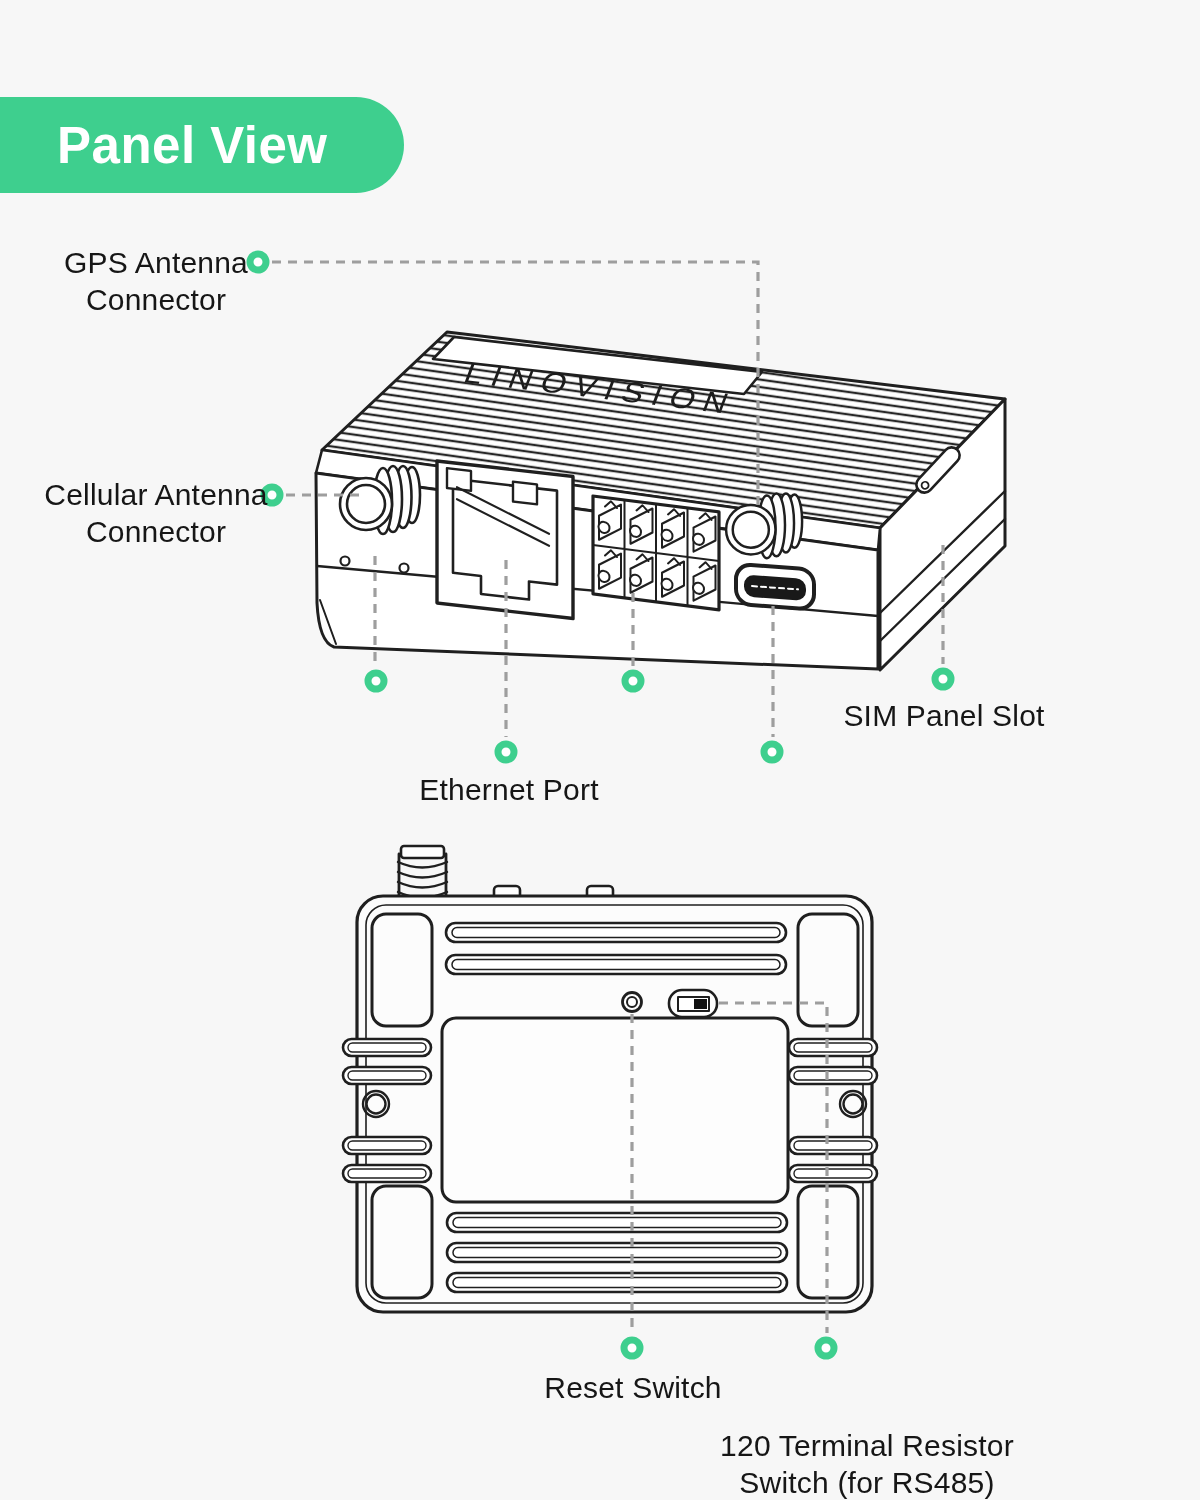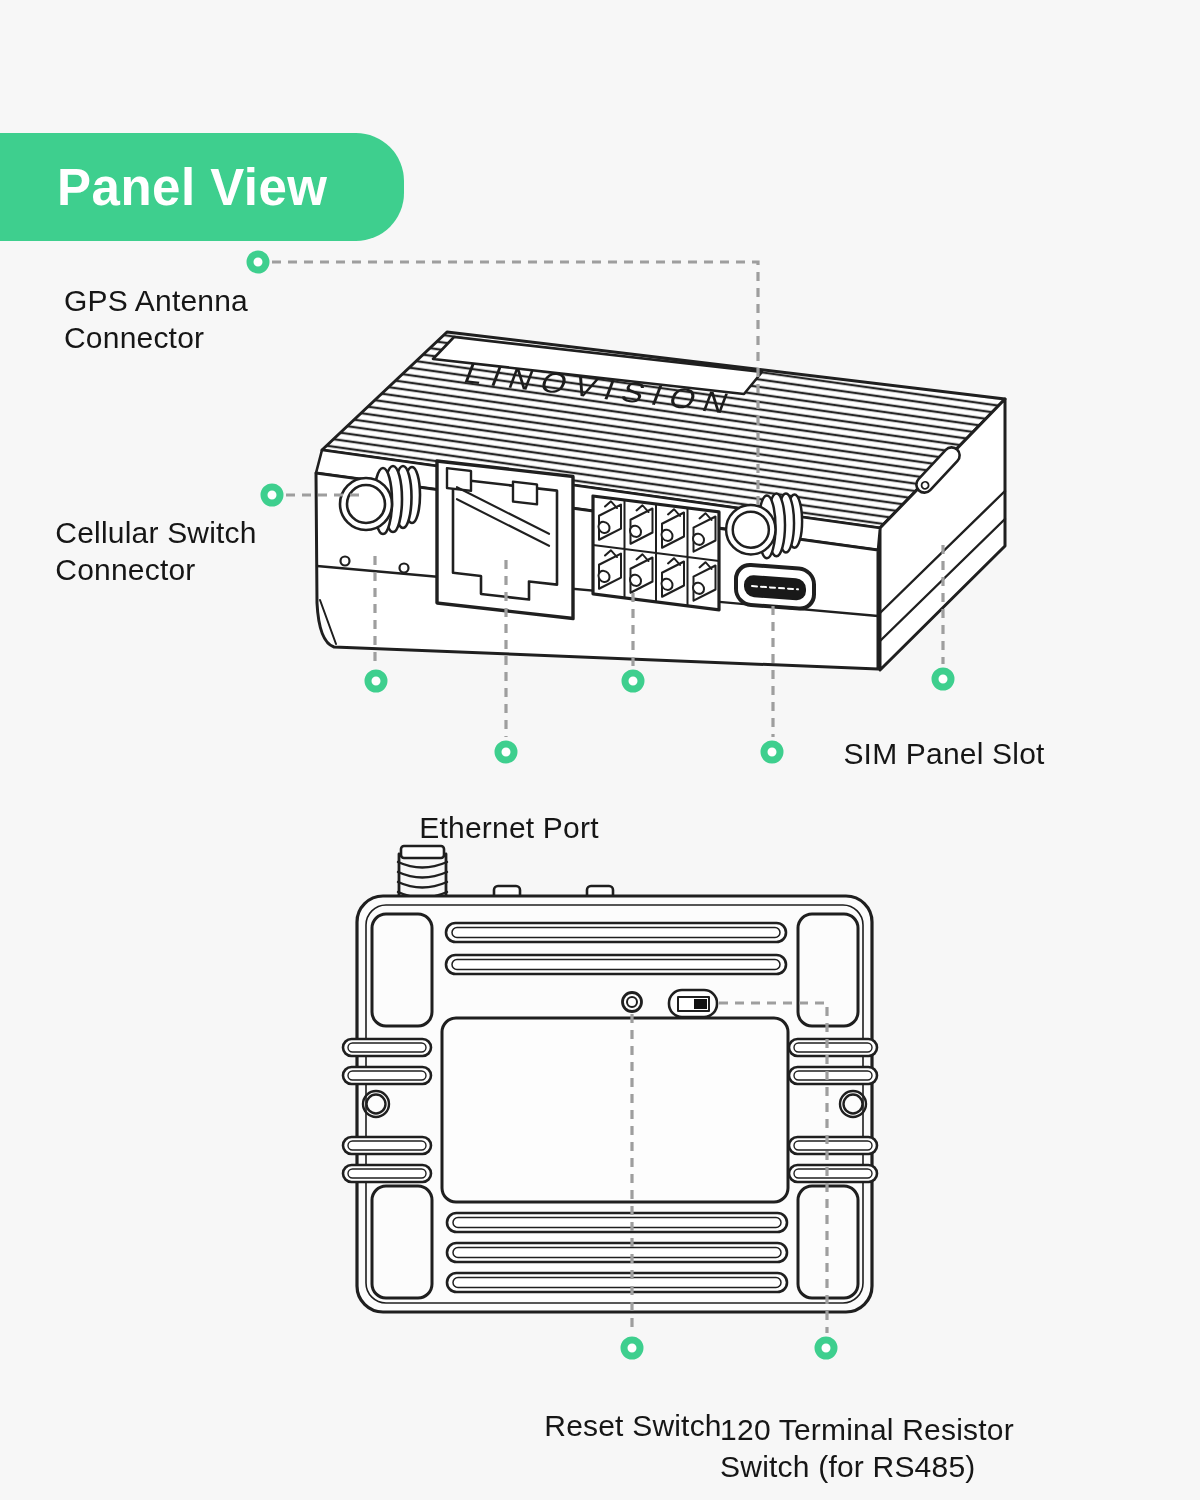--- a/index.html
+++ b/index.html
@@ -1,28 +1,28 @@
 <!DOCTYPE html>
 <html><head>
 <meta charset="utf-8">
 <style>
   html,body{margin:0;padding:0;}
   body{background:#f7f7f7;font-family:"Liberation Sans","DejaVu Sans",sans-serif;}
   .canvas{position:relative;width:1200px;height:1500px;background:#f7f7f7;overflow:hidden;}
   .badge{
-    position:absolute;left:0;top:97px;width:404px;height:108px;
+    position:absolute;left:0;top:97px;width:404px;height:96px;
     background:#3ECF8E;border-radius:0 48px 48px 0;
     display:flex;align-items:center;padding-left:57px;box-sizing:border-box;
-    color:#ffffff;font-size:51px;font-weight:bold;letter-spacing:.5px;margin-top:36px;
+    color:#ffffff;font-size:51px;font-weight:bold;letter-spacing:.5px;
   }
   .art{position:absolute;left:0;top:0;width:1200px;height:1500px;}
   .label{
     position:absolute;transform:translate(-50%,-50%);
-    color:#161616;font-size:30px;line-height:37px;
-    white-space:pre-line;letter-spacing:.2px;margin-top:38px;
+    color:#161616;font-size:30px;line-height:37px;text-align:center;
+    white-space:pre-line;letter-spacing:.2px;
   }
   .marker{
     position:absolute;width:9px;height:9px;box-sizing:content-box;
     background:#ffffff;border:7px solid #3ECF8E;border-radius:50%;
     transform:translate(-50%,-50%);
   }
   svg .ln{fill:#ffffff;stroke:#1f1f1f;stroke-width:2.6;}
 </style>
 </head>
 <body>
@@ -218,21 +218,21 @@
   <div class="marker" style="left:376px;top:681px"></div>
   <div class="marker" style="left:506px;top:752px"></div>
   <div class="marker" style="left:633px;top:681px"></div>
   <div class="marker" style="left:772px;top:752px"></div>
   <div class="marker" style="left:943px;top:679px"></div>
   <div class="marker" style="left:632px;top:1348px"></div>
   <div class="marker" style="left:826px;top:1348px"></div>
 
   <div class="label" style="left:156px;top:281px">GPS Antenna
 Connector</div>
-  <div class="label" style="left:156px;top:513px">Cellular Switch
+  <div class="label" style="left:156px;top:513px">Cellular Antenna
 Connector</div>
   <div class="label" style="left:509px;top:789px">Ethernet Port</div>
   <div class="label" style="left:944px;top:715px">SIM Panel Slot</div>
   <div class="label" style="left:633px;top:1387px">Reset Switch</div>
-  <div class="label" style="left:867px;top:1410px">120 Terminal Resistor
+  <div class="label" style="left:867px;top:1464px">120 Terminal Resistor
 Switch (for RS485)</div>
 
 </div>
 
 </body></html>

